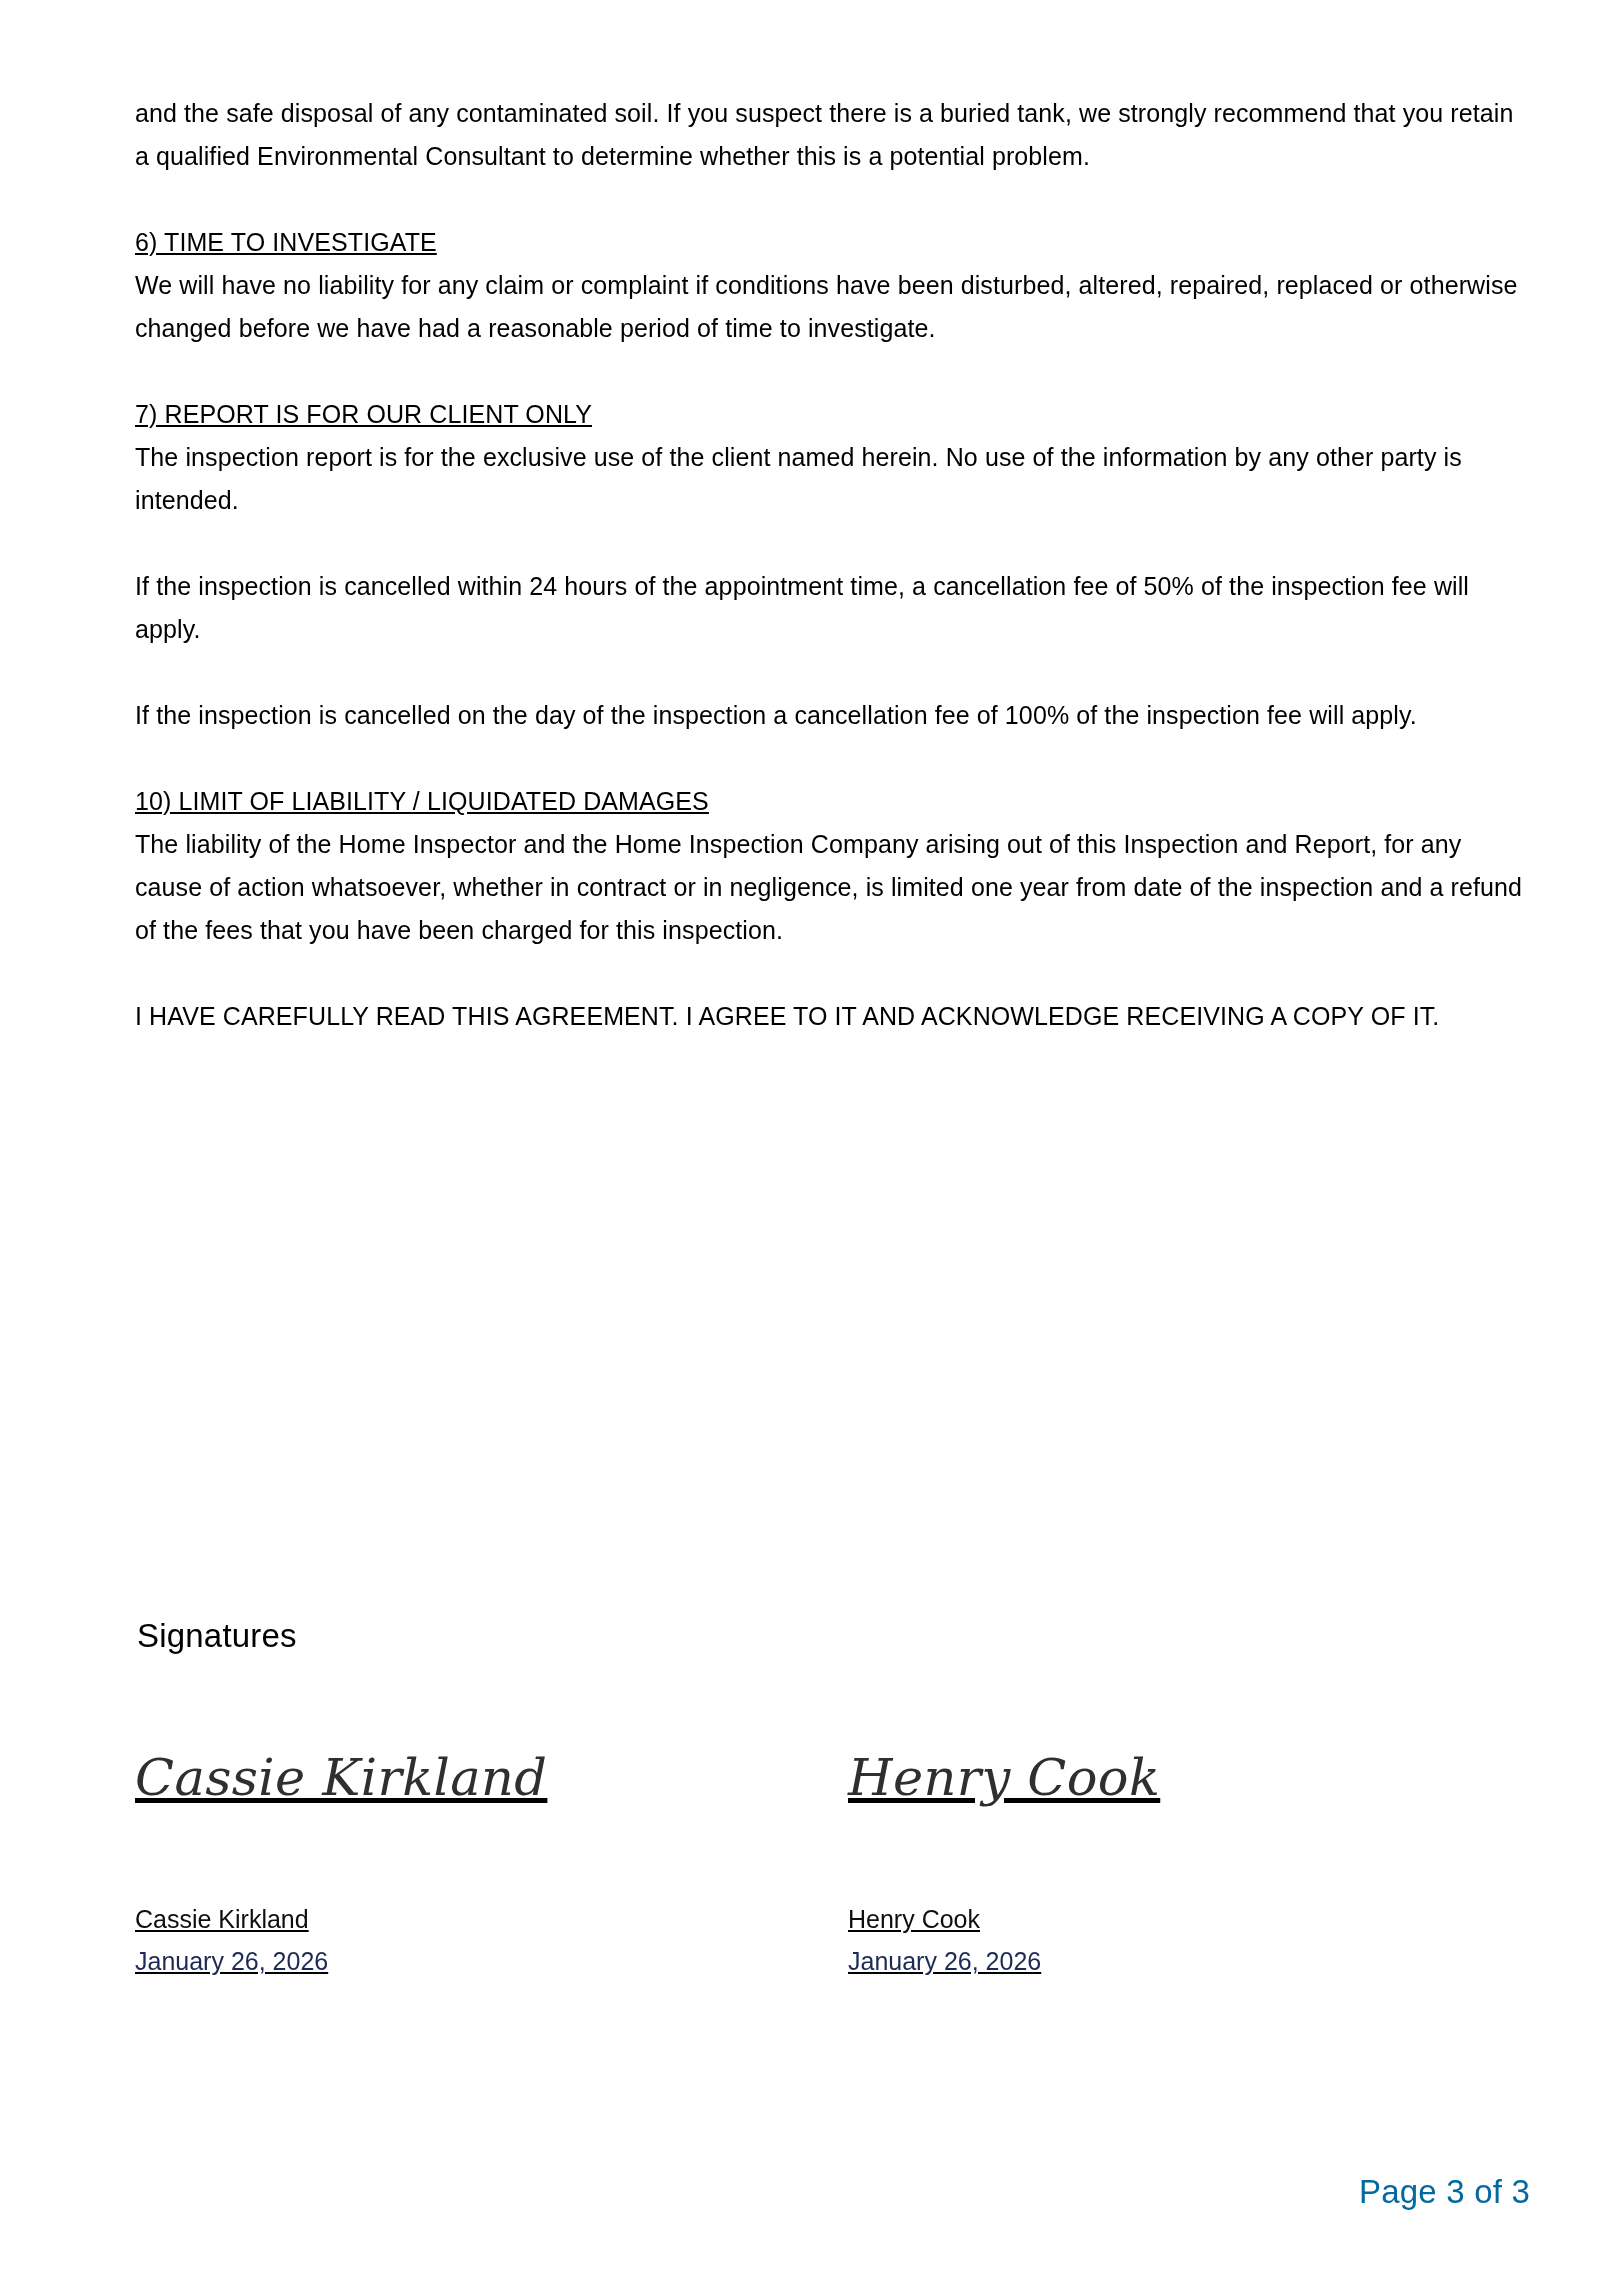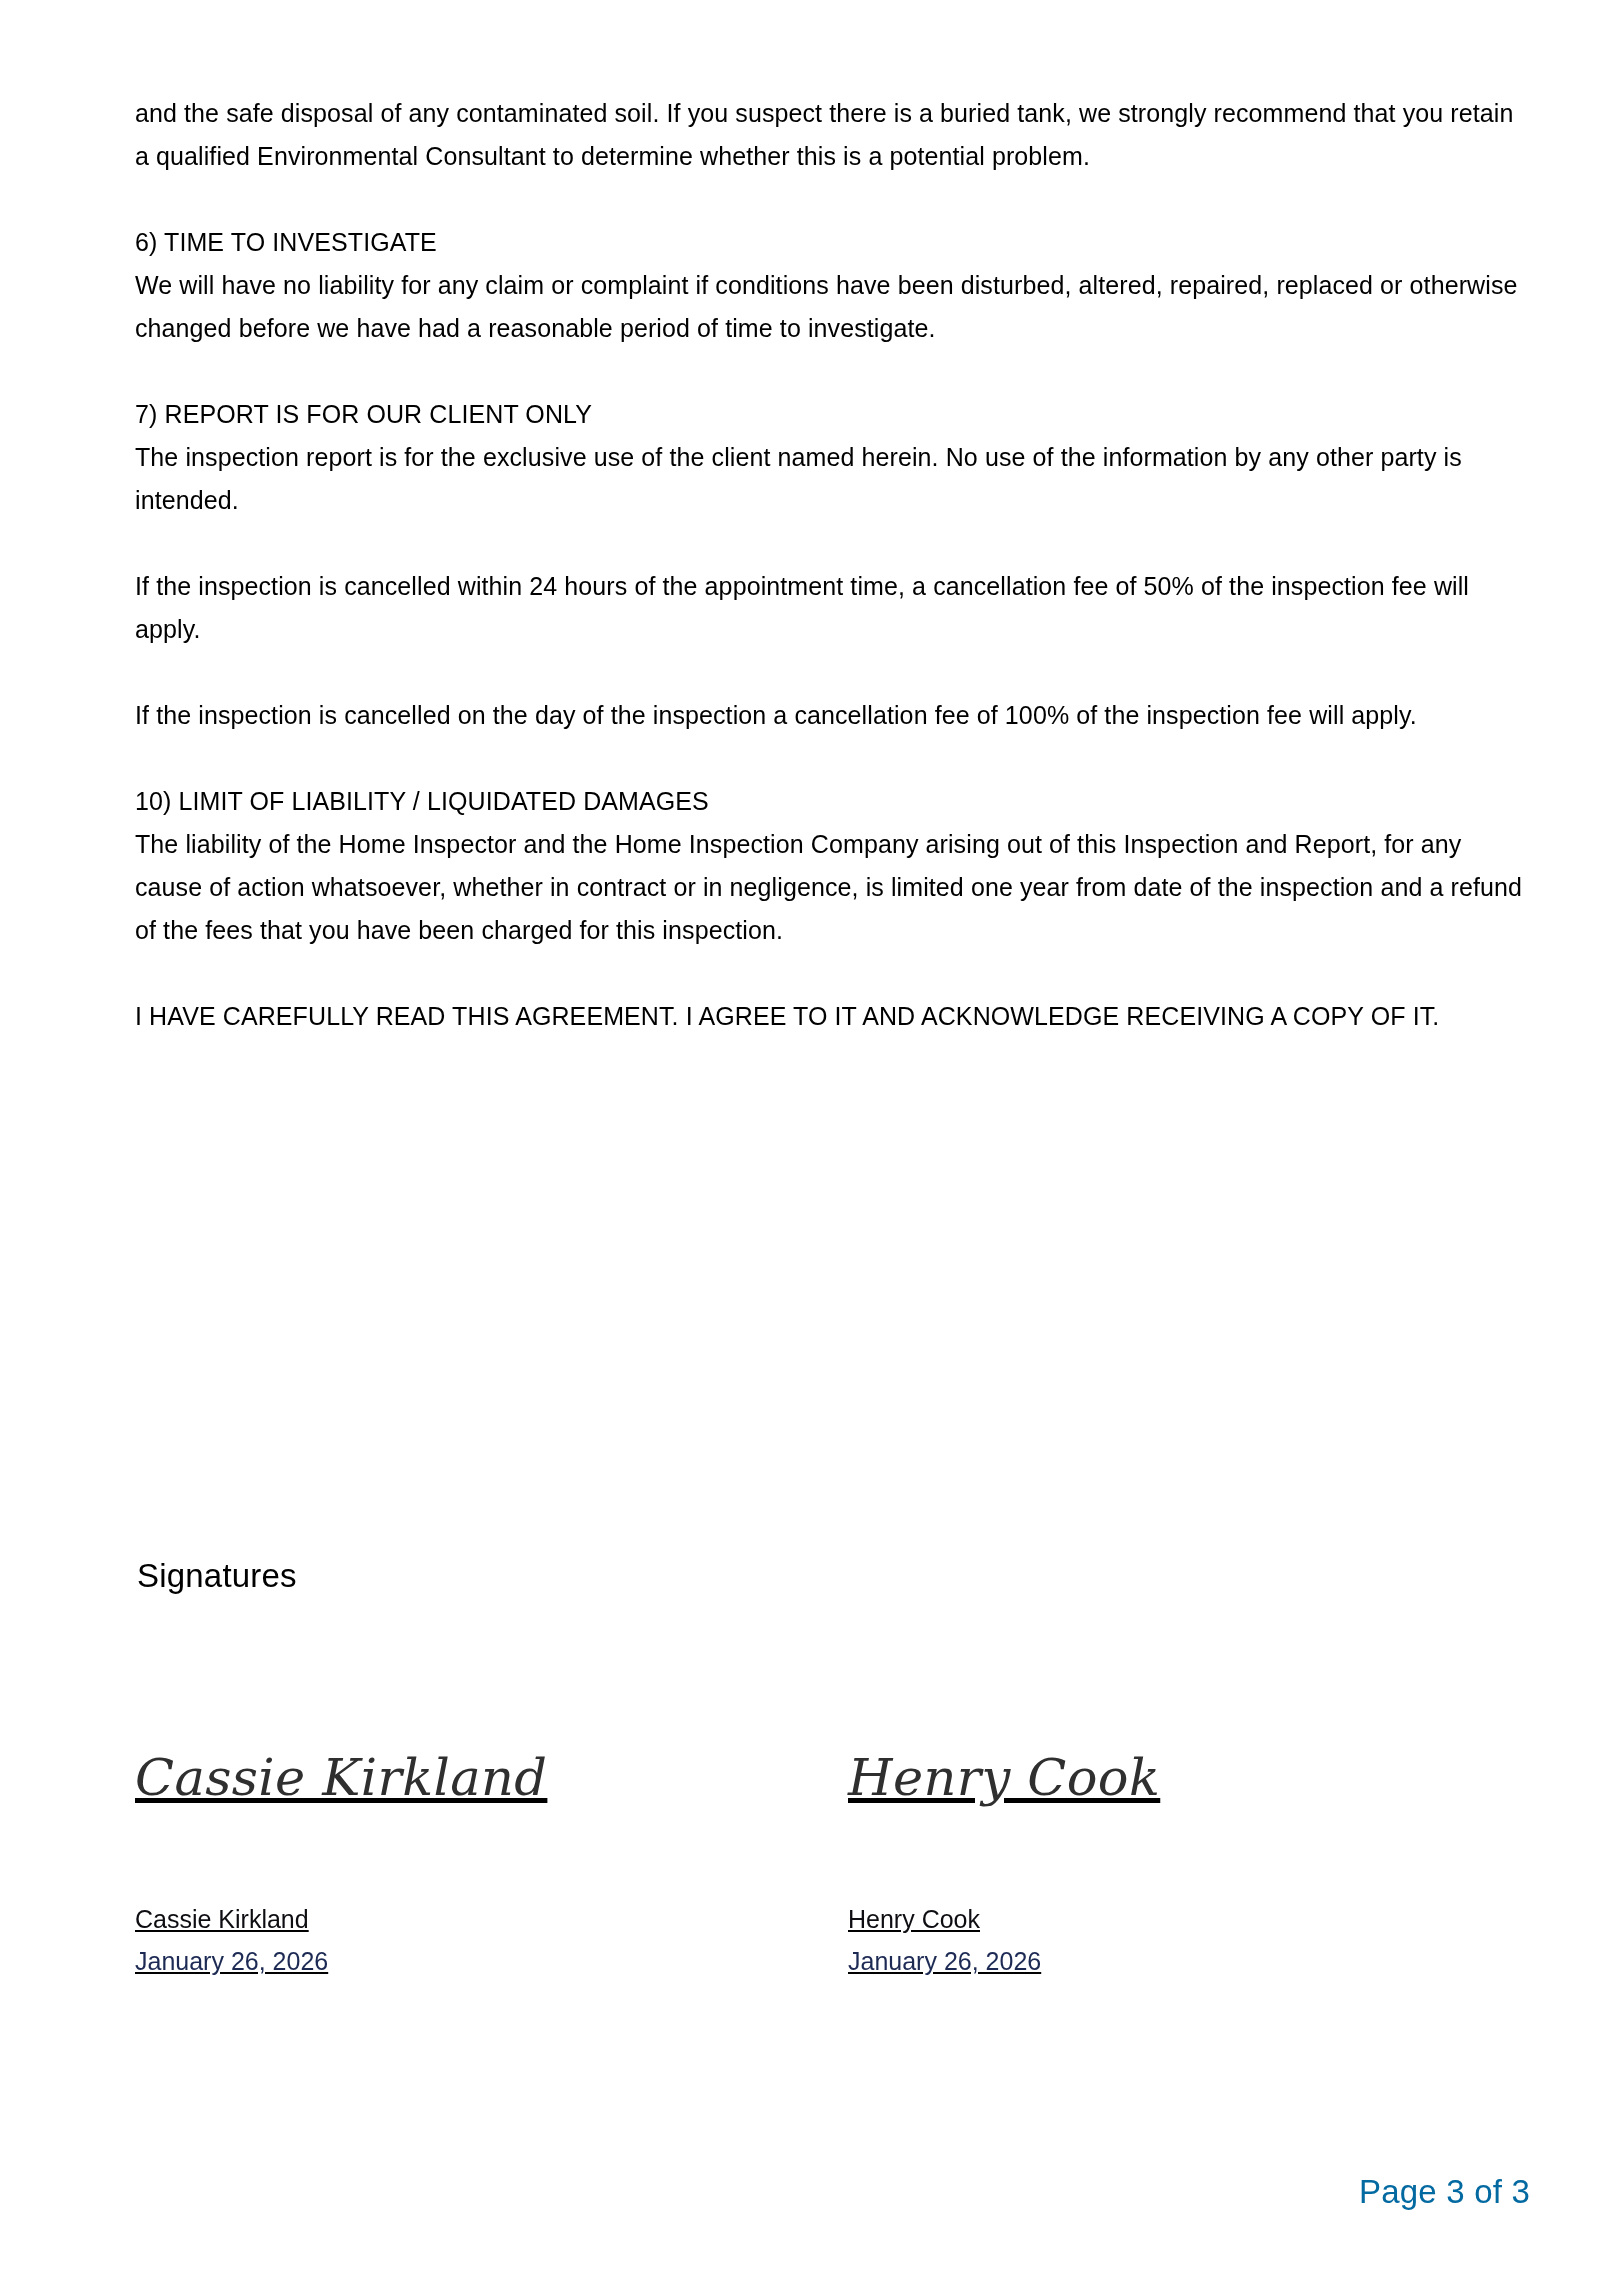--- a/index.html
+++ b/index.html
@@ -40,27 +40,28 @@
     color: #000000;
     margin: 0 0 43px 0;
     letter-spacing: 0.1px;
     text-align: left;
     white-space: normal;
   }
   .para:last-child { margin-bottom: 0; }
 
   .para .heading-line {
     display: block;
+    text-decoration: underline;
   }
 
   
   .sig-section {
     position: absolute;
     left: 101px;
-    top: 1556px;
+    top: 1616px;
     width: 1393px;
   }
   .sig-title {
     font-size: 33px;
     line-height: 40px;
     color: #000000;
     letter-spacing: 0.2px;
     margin: 0;
     font-weight: normal;
   }

